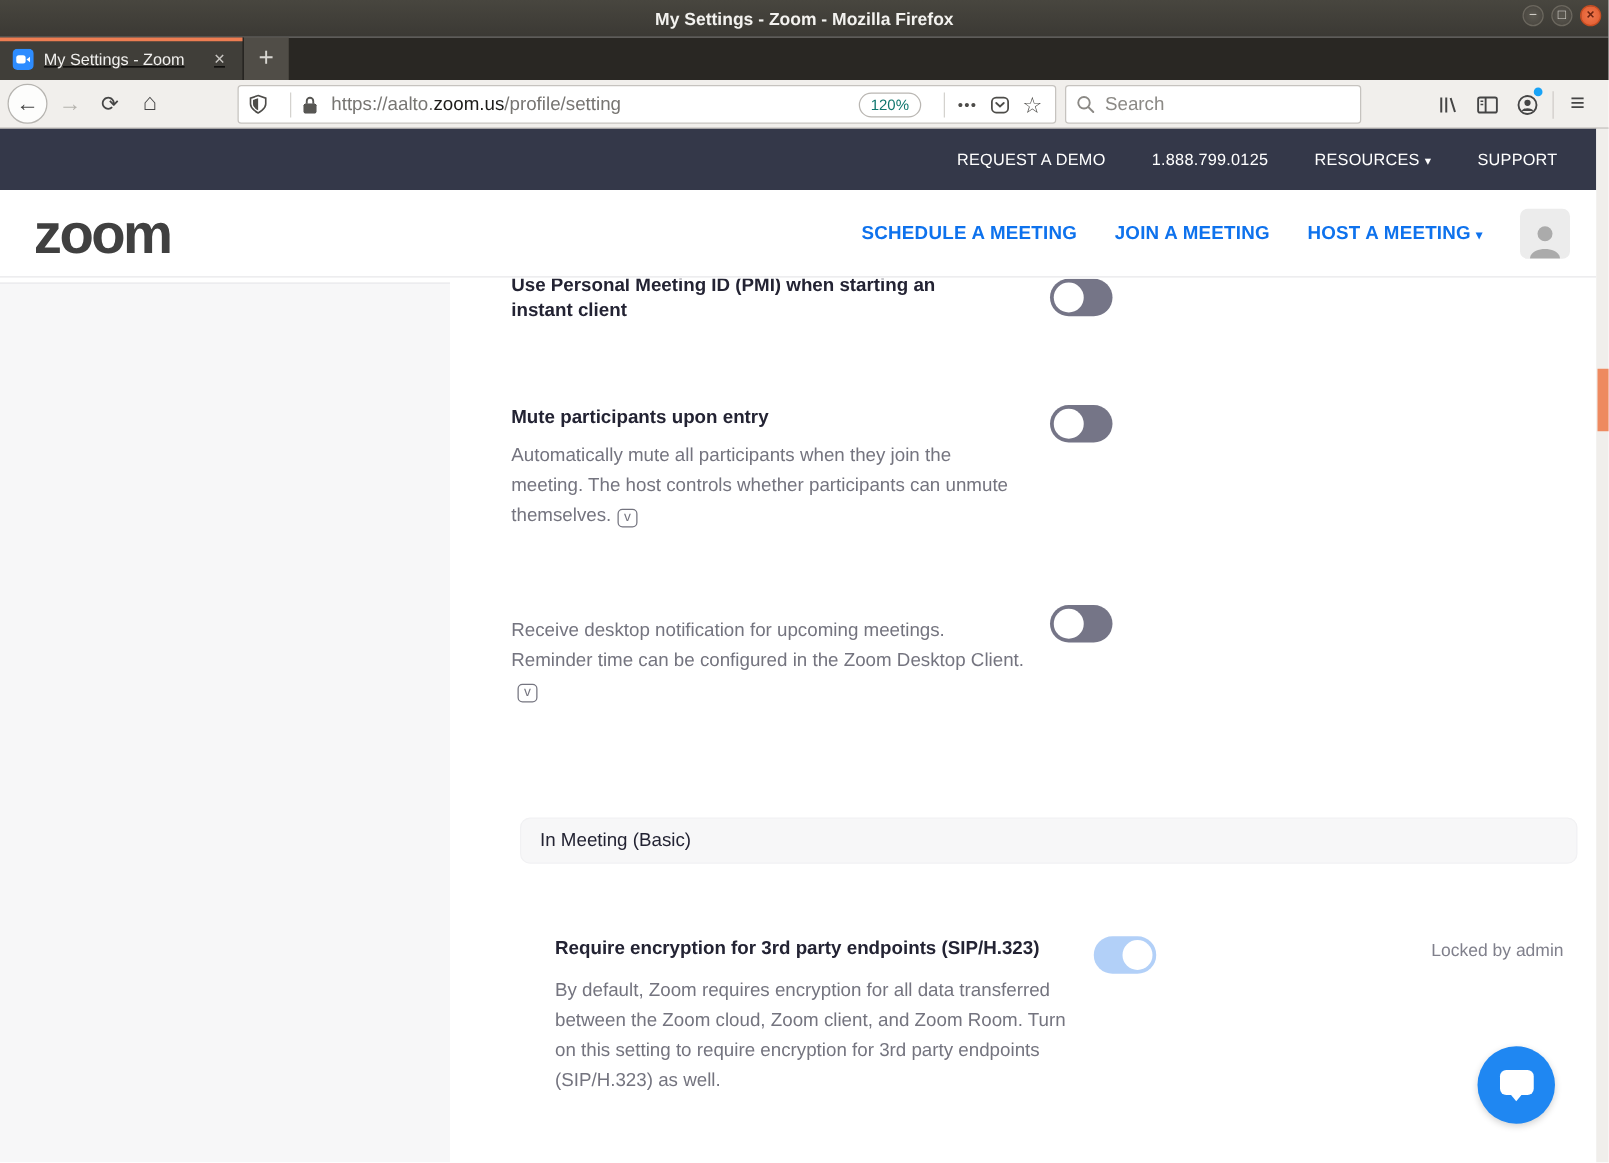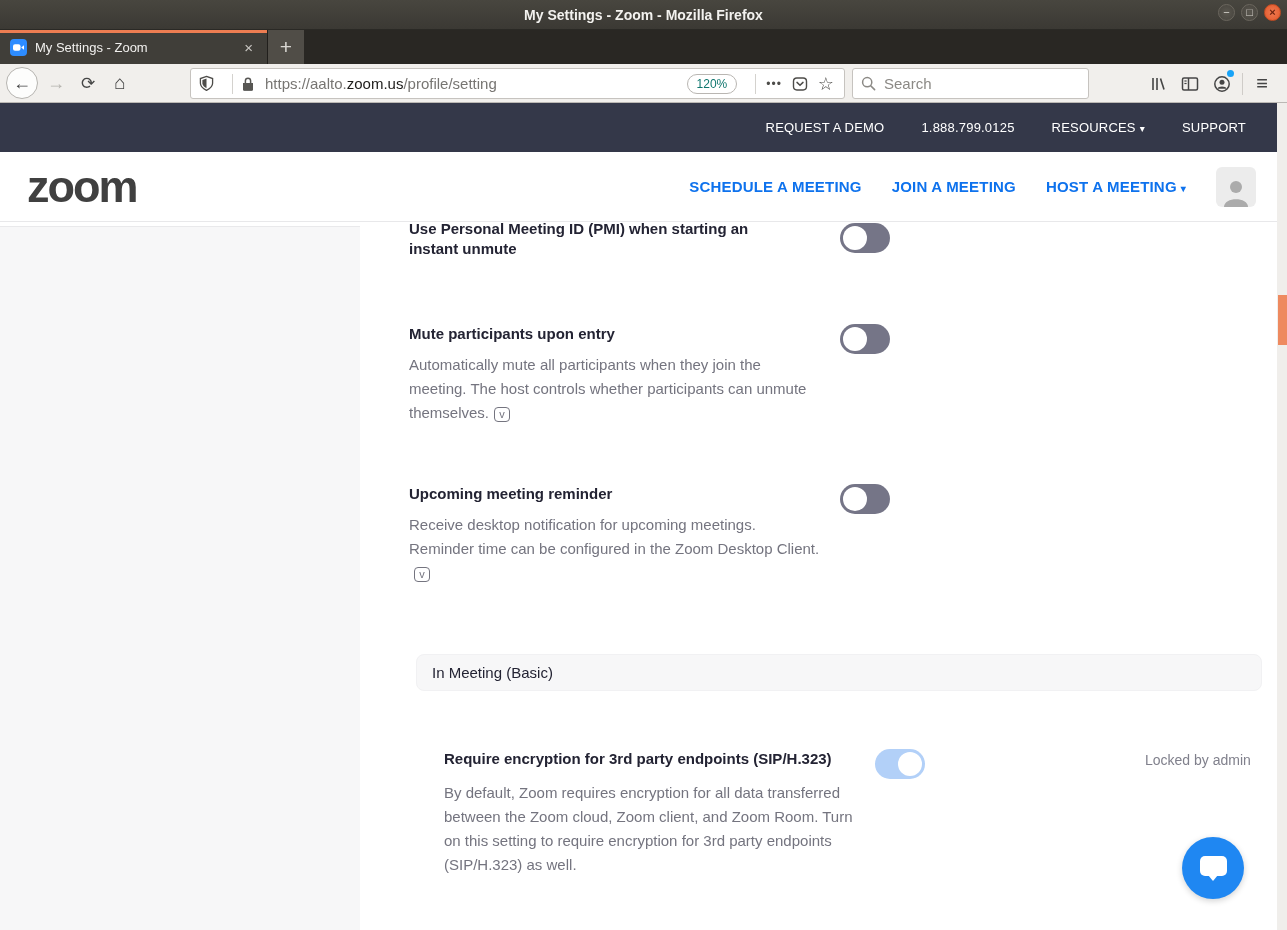--- a/index.html
+++ b/index.html
@@ -12,22 +12,22 @@
     display:flex; align-items:center; justify-content:center; }
   .titlebar-text { color:#f3f2ef; font-size:14px; font-weight:bold; }
   .winbtns { position:absolute; right:6px; top:4px; display:flex; gap:6px; }
   .winbtn { width:17px; height:17px; border-radius:50%; display:flex; align-items:center; justify-content:center;
     font-size:11px; line-height:1; }
   .winbtn.dark { background:radial-gradient(#5b5850,#45423c); border:1px solid #6b675e; color:#d9d6d0; }
   .winbtn.close { background:radial-gradient(#f07a50,#e1582b); border:1px solid #c64d22; color:#6e2410; font-weight:bold; }
 
   
   .tabstrip { position:absolute; top:30px; left:0; width:100%; height:34px; background:#292723; display:flex; }
-  .tab { position:relative; width:268px; height:34px; background:#403e39; display:flex; align-items:center; padding:0 10px;
-    border-right:1px solid #211f1c; }
+  .tab { position:relative; width:195px; height:34px; background:#403e39; display:flex; align-items:center; padding:0 10px;
+    border-right:1px solid #211f1c;text-decoration:underline; }
   .tab-stripe { position:absolute; top:0; left:0; right:0; height:3px; background:#ed7d52; }
   .favicon { width:17px; height:17px; flex:0 0 17px; margin-right:8px; }
   .tab-title { color:#f1f0ee; font-size:13px; flex:1 1 auto; white-space:nowrap; overflow:hidden; }
   .tab-close { color:#c9c7c3; font-size:15px; padding:0 4px; cursor:default; }
   .newtab { width:36px; height:34px; background:#504d47; color:#d8d6d2; font-size:21px; font-weight:300;
     display:flex; align-items:center; justify-content:center; }
 
   
   .toolbar { position:absolute; top:64px; left:0; width:100%; height:39px; background:#f1efec;
     border-bottom:1px solid #bbb8b4; display:flex; align-items:center; }
@@ -219,36 +219,35 @@
             <path d="M2 30 C2 19.5 26 19.5 26 30 Z" fill="#ababab"></path>
           </svg>
       </div>
     </div>
   </div>
 
   <div class="content">
     <div class="side"></div>
 
     <div class="row" style="top:-4px;">
-      <h3 class="w370">Use Personal Meeting ID (PMI) when starting an instant unmute</h3>
+      <h3 class="w370">Use Personal Meeting ID (PMI) when starting an instant client</h3>
       <div class="toggle off" style="top:4px;">
           <div class="knob"></div>
         </div>
     </div>
 
     <div class="row" style="top:101px;">
       <h3>Mute participants upon entry</h3>
       <p><span>Automatically mute all participants when they join the meeting. The host controls whether participants can unmute themselves.</span><span class="vid-icon">v</span></p>
       <div class="toggle off" style="top:0;">
           <div class="knob"></div>
         </div>
     </div>
 
     <div class="row" style="top:261px;">
-      <h3>Upcoming meeting reminder</h3>
       <p><span>Receive desktop notification for upcoming meetings. Reminder time can be configured in the Zoom Desktop Client.</span><span class="vid-icon">v</span></p>
       <div class="toggle off" style="top:0;">
           <div class="knob"></div>
         </div>
     </div>
 
     <div class="section-bar">
       <span>In Meeting (Basic)</span>
     </div>
 

